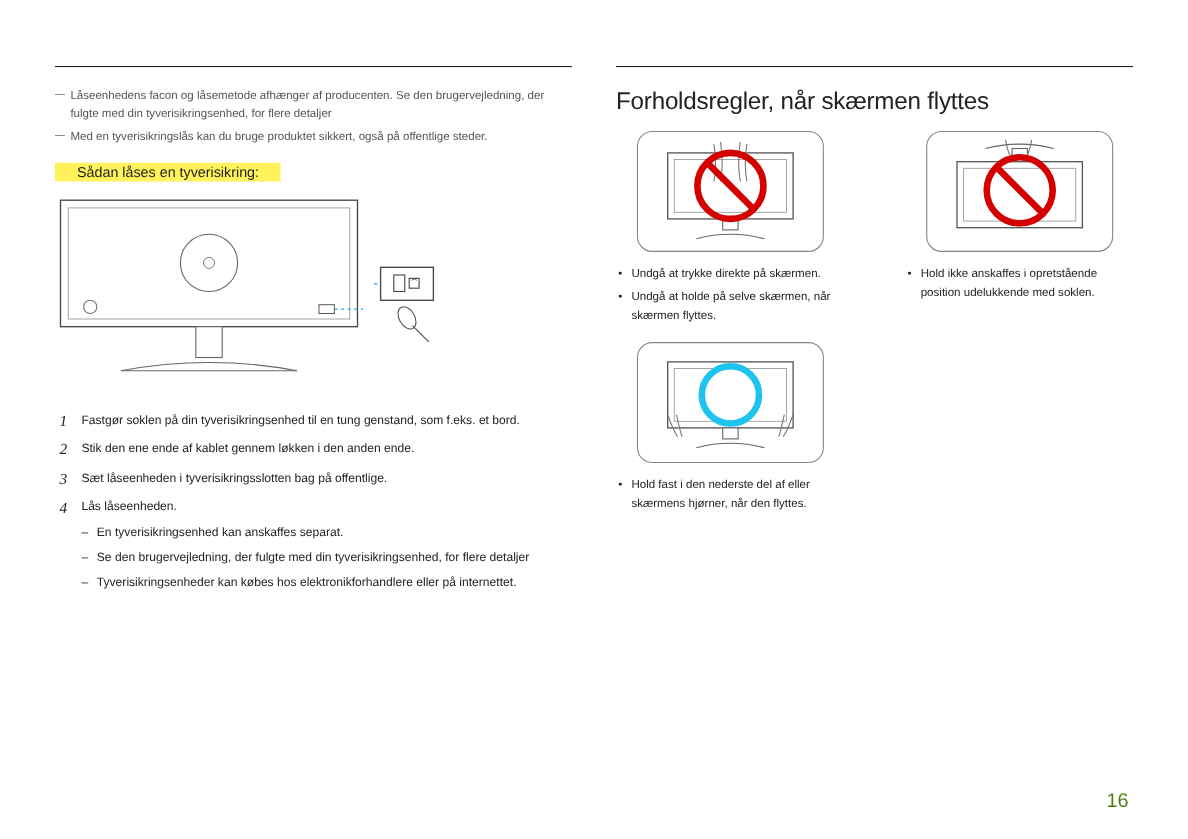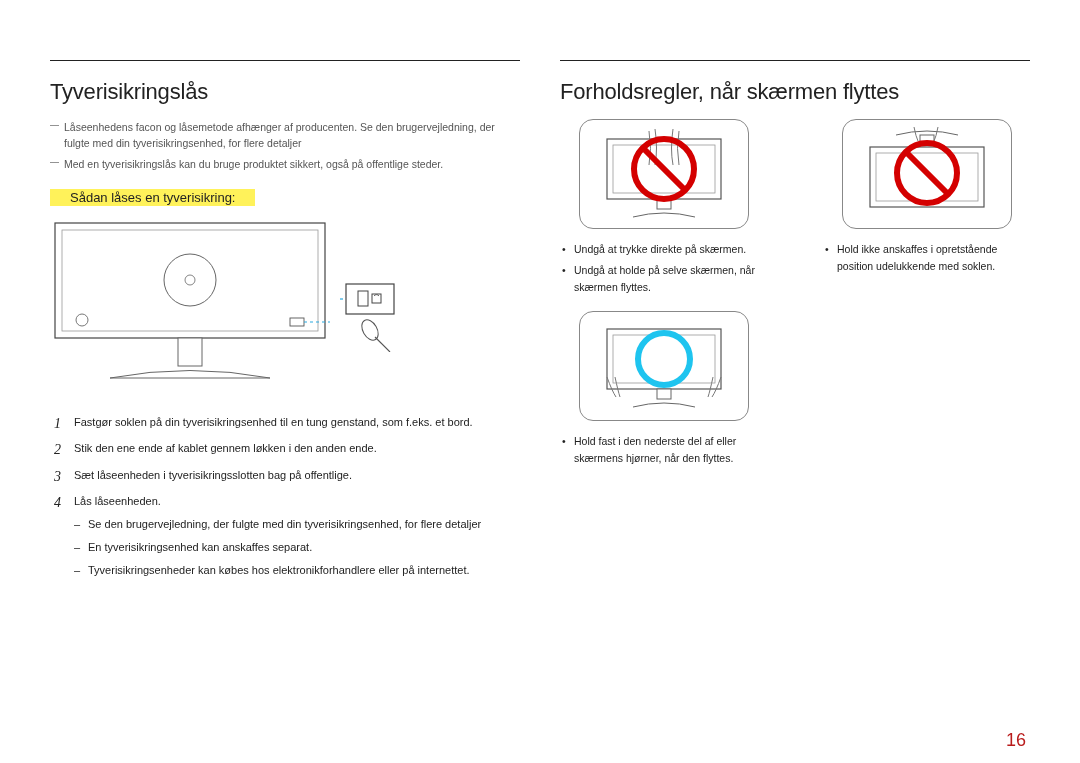--- a/index.html
+++ b/index.html
@@ -136,34 +136,33 @@
     margin-bottom: 4px;
   }
   .bullets li::before {
     content: "•";
     position: absolute;
     left: 2px;
     top: 0;
   }
   .page-number {
     position: absolute;
-    bottom: 12px;
+    bottom: 24px;
     right: 54px;
     font-size: 18px;
-    color: #b91c1c;
+    color: #4d7c0f;
   }
 </style>
 </head>
 <body>
 
 <div class="columns">
 
   <div class="col">
     <div class="rule"></div>
-    <h2 class="section-title">Tyverisikringslås</h2>
     <ul class="dash-list">
       <li>Låseenhedens facon og låsemetode afhænger af producenten. Se den brugervejledning, der fulgte med din tyverisikringsenhed, for flere detaljer</li>
       <li>Med en tyverisikringslås kan du bruge produktet sikkert, også på offentlige steder.</li>
     </ul>
     <div class="highlight-sub">Sådan låses en tyverisikring:</div>
 
     <div class="lock-figure">
       <div class="monitor-box">
         <svg viewBox="0 0 280 170" width="280" height="170">
           <rect x="5" y="5" width="270" height="115" fill="#fff" stroke="#444" stroke-width="1.2"></rect>
@@ -191,22 +190,22 @@
       </div>
     </div>
 
     <ol class="steps">
       <li>Fastgør soklen på din tyverisikringsenhed til en tung genstand, som f.eks. et bord.</li>
       <li>Stik den ene ende af kablet gennem løkken i den anden ende.</li>
       <li>Sæt låseenheden i tyverisikringsslotten bag på offentlige.</li>
       <li>
         <span>Lås låseenheden.</span>
         <ul class="sub-dash">
+          <li>En tyverisikringsenhed kan anskaffes separat.</li>
           <li>Se den brugervejledning, der fulgte med din tyverisikringsenhed, for flere detaljer</li>
-          <li>En tyverisikringsenhed kan anskaffes separat.</li>
           <li>Tyverisikringsenheder kan købes hos elektronikforhandlere eller på internettet.</li>
         </ul>
       </li>
     </ol>
   </div>
 
   <div class="col">
     <div class="rule"></div>
     <h2 class="section-title">Forholdsregler, når skærmen flyttes</h2>
 

